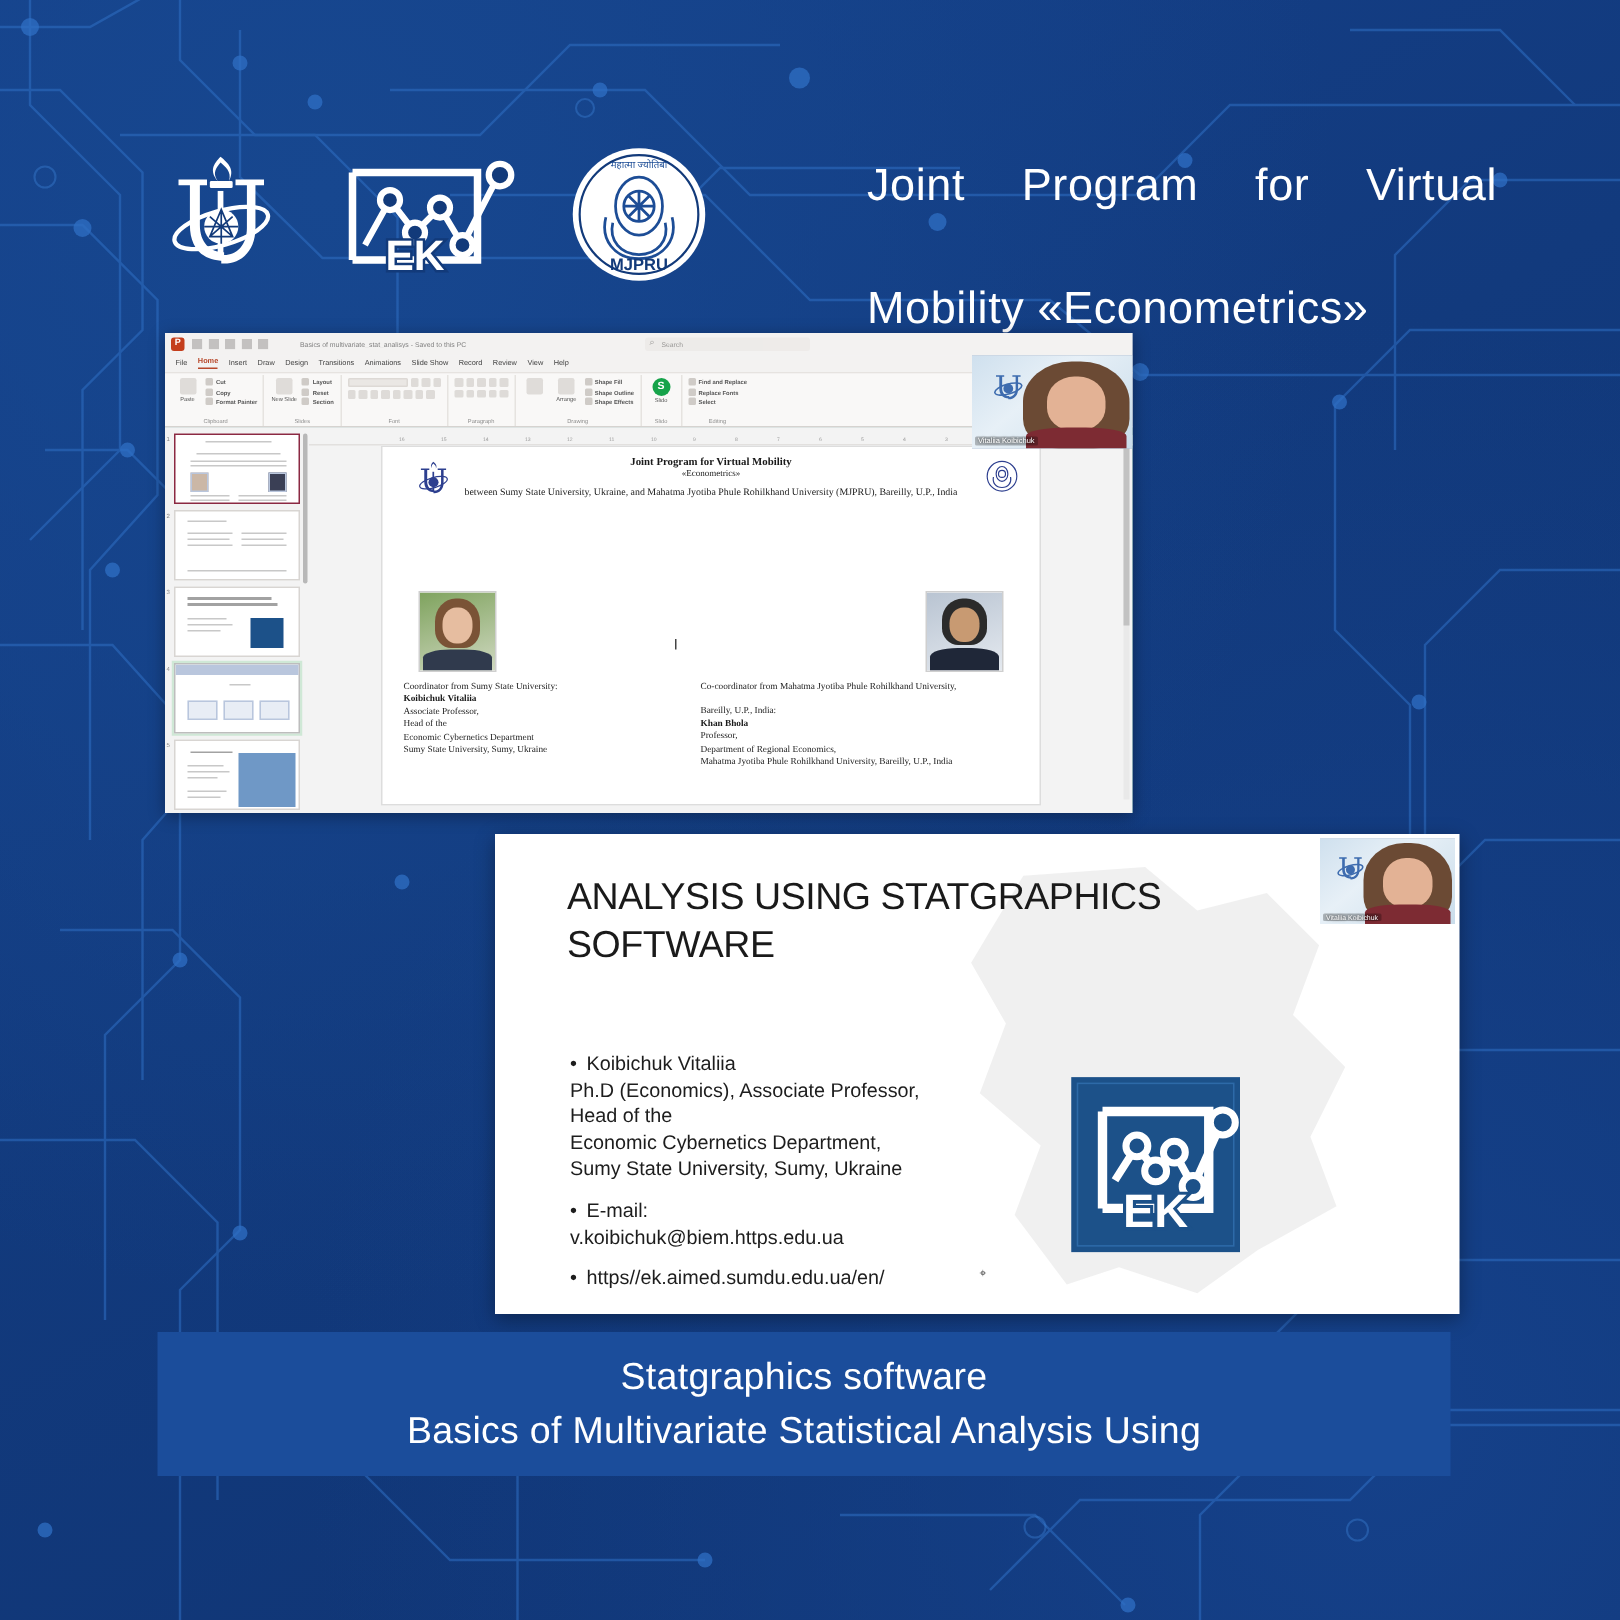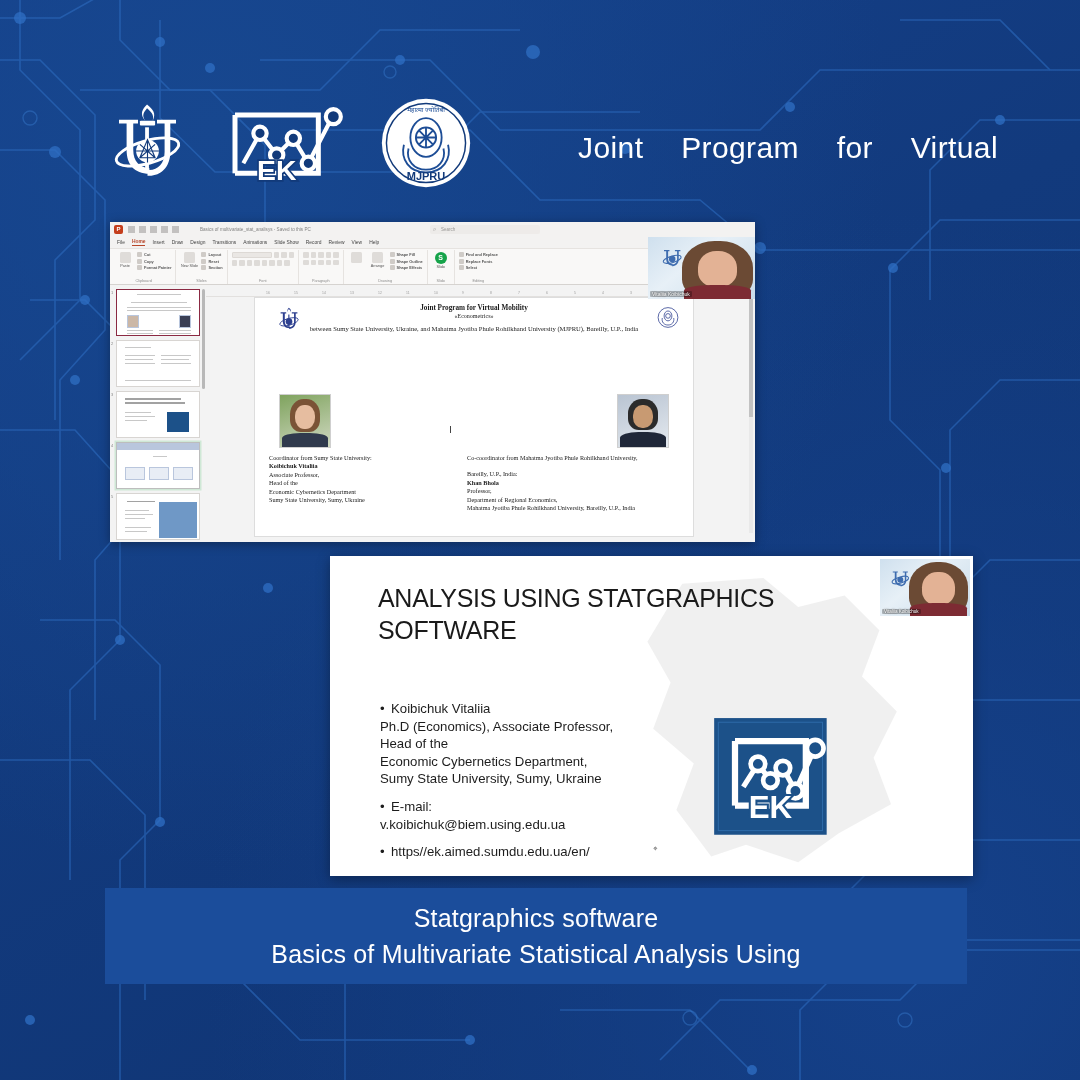--- a/index.html
+++ b/index.html
@@ -24,21 +24,21 @@
   #header {
     position: absolute; left: 0; top: 95px; width: 1080px; height: 115px;
   }
   .logo-row { position: absolute; left: 100px; top: 0; display: flex; align-items: center; gap: 30px; }
   .logo { display: block; }
   #header-title {
     position: absolute; left: 578px; top: 8px; width: 420px;
     color: #ffffff; font-size: 30px; line-height: 41px;
     letter-spacing: .4px; font-weight: 400; text-align: justify;
   }
-  #header-title .l1 { display: block; text-align: justify; margin-top: 24px; }
+  #header-title .l1 { display: block; text-align: justify; }
   #header-title .l1::after { content: ""; display: inline-block; width: 100%; }
 
   
   #ppt-window {
     position: absolute; left: 110px; top: 222px; width: 645px; height: 320px;
     background: #f3f3f3; overflow: hidden;
     box-shadow: 0 2px 10px rgba(0,0,0,.35);
   }
   #ppt-titlebar {
     height: 15px; background: #f3f2f1; display: flex; align-items: center;
@@ -296,20 +296,21 @@
         <path d="M26 52 c-4 16 6 30 24 30 s28-14 24-30"></path>
         <path d="M31 56 c-3 13 6 23 19 23 s22-10 19-23"></path>
       </g>
       <text x="50" y="90" fill="#123a7a" font-family="Liberation Sans, sans-serif" font-size="12" font-weight="bold" text-anchor="middle">MJPRU</text>
       <text x="50" y="16" fill="#1d4d96" font-family="Liberation Serif, serif" font-size="7" text-anchor="middle">महात्मा ज्योतिबा</text>
     </svg>
   </div>
 
   <div id="header-title">
     <span class="l1">Joint Program for Virtual</span>
+    <span>Mobility «Econometrics»</span>
   </div>
 </div>
 
 <div id="ppt-window">
 
   <div id="ppt-titlebar">
     <div class="pp-logo">P</div>
     <div class="qat">
       <span class="qat-ic"></span>
       <span class="qat-ic"></span>
@@ -665,21 +666,21 @@
   <div id="s2-bullets">
     <div class="b">
       <div><span class="dot">•</span><span>Koibichuk Vitaliia</span></div>
       <div>Ph.D (Economics), Associate Professor,</div>
       <div>Head of the</div>
       <div>Economic Cybernetics Department,</div>
       <div>Sumy State University, Sumy, Ukraine</div>
     </div>
     <div class="b">
       <div><span class="dot">•</span><span>E-mail:</span></div>
-      <div>v.koibichuk@biem.using.edu.ua</div>
+      <div>v.koibichuk@biem.https.edu.ua</div>
     </div>
     <div class="b">
       <div><span class="dot">•</span><span>https//ek.aimed.sumdu.edu.ua/en/</span></div>
     </div>
   </div>
 
   <svg id="s2-ek" width="125" height="125" viewBox="0 0 120 120">
     <rect x="4" y="2" width="108" height="112" fill="#1c5189"></rect>
     <rect x="8" y="6" width="100" height="104" fill="none" stroke="#2d6aa8" stroke-width="1"></rect>
     <g fill="none" stroke="#ffffff" stroke-width="6">

